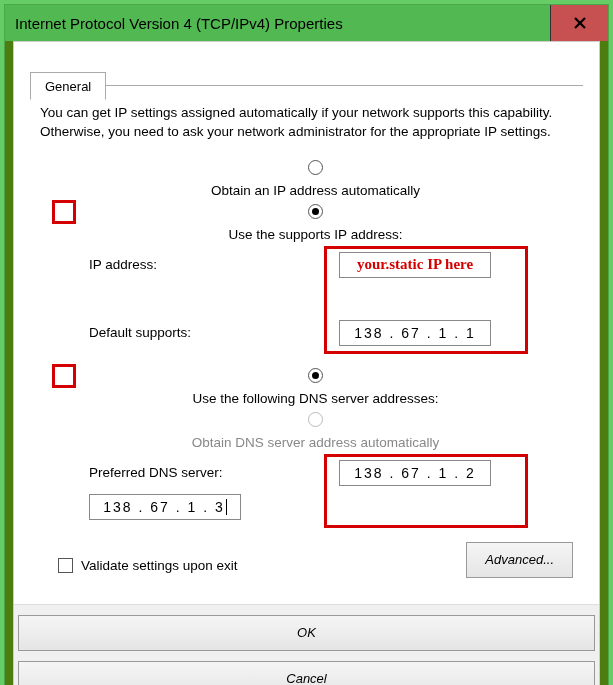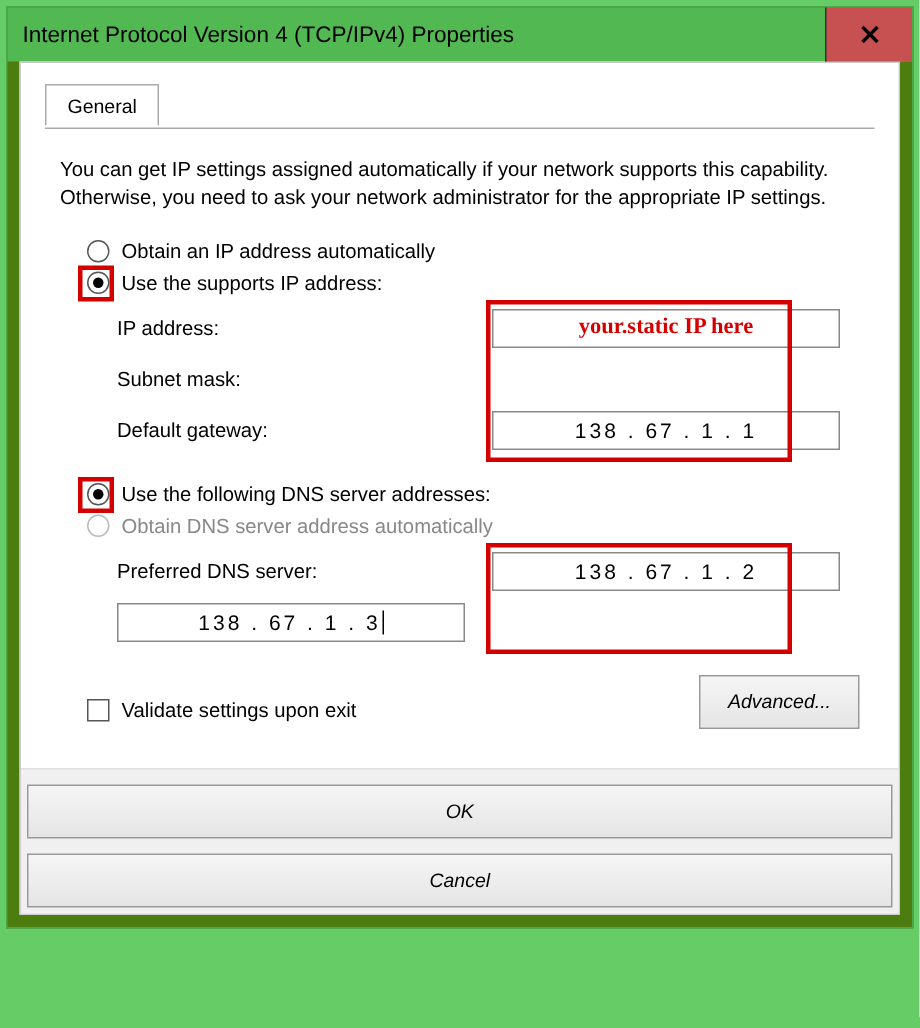--- a/index.html
+++ b/index.html
@@ -4,34 +4,34 @@
   <style>
     * { box-sizing: border-box; font-family: "Segoe UI", Tahoma, sans-serif; }
     body { margin: 0; background: #66cc66; padding: 4px; width: 613px; height: 685px; }
     .window { background: #4d7c0f; border: 1px solid #4aa84a; }
     .titlebar { height: 36px; display: flex; align-items: center; padding: 0 0 0 10px; background: #52b852; }
     .titlebar-title { font-size: 15px; color: #000; flex: 1; }
     .close-btn { width: 58px; height: 36px; background: #c75050; display: flex; align-items: center; justify-content: center; cursor: pointer; border-left: 1px solid #333; }
     .close-btn svg { width: 14px; height: 14px; }
     .client { background: #fff; margin: 0 8px 8px 8px; border: 1px solid #ccc; padding: 14px 16px 14px 16px; }
     .tabs { position: relative; height: 30px; margin-bottom: 0; }
-    .tab { position: absolute; top: 0; left: 0; padding: 6px 14px 5px 14px; border: 1px solid #aaa; border-bottom: 1px solid #fff; background: #fff; font-size: 13px; z-index: 2; }
+    .tab { position: absolute; top: 16px; left: 0; padding: 6px 14px 5px 14px; border: 1px solid #aaa; border-bottom: 1px solid #fff; background: #fff; font-size: 13px; z-index: 2; }
     .tab-line { position: absolute; bottom: 0; left: 0; right: 0; border-bottom: 1px solid #aaa; z-index: 1; }
     .body { padding: 18px 10px 10px 10px; }
     .desc { font-size: 13.5px; color: #000; line-height: 1.4; margin-bottom: 18px; }
-    .radio-row { display: flex; align-items: center; gap: 8px; font-size: 13.5px; margin: 6px 0 6px 18px; position: relative; }
+    .radio-row { display: flex; align-items: center; gap: 8px; font-size: 13.5px; margin: 6px 0 6px 18px; position: relative; flex-direction: column; }
     .radio { width: 15px; height: 15px; border: 1px solid #555; border-radius: 50%; display: flex; align-items: center; justify-content: center; background: #fff; }
     .radio.checked::after { content: ""; width: 7px; height: 7px; border-radius: 50%; background: #000; }
     .radio.disabled { border-color: #bbb; }
     .radio-label.disabled { color: #888; }
     .hl { position: absolute; border: 3px solid #d40000; pointer-events: none; }
     .field-group { margin: 4px 0 18px 38px; position: relative; }
-    .field-row { display: flex; align-items: center; height: 34px; font-size: 13.5px; }
+    .field-row { display: flex; align-items: center; height: 34px; font-size: 13.5px; margin-left: 11px; }
     .field-label { width: 250px; }
-    .ip-box { width: 232px; height: 26px; border: 1px solid #888; background: #fff; display: flex; align-items: center; justify-content: center; font-size: 14px; letter-spacing: 2px; text-align: center; }
+    .ip-box { width: 152px; height: 26px; border: 1px solid #888; background: #fff; display: flex; align-items: center; justify-content: center; font-size: 14px; letter-spacing: 2px; text-align: center; }
     .ip-box.placeholder { color: #d40000; font-weight: bold; font-family: "Times New Roman", serif; letter-spacing: 0; font-size: 15px; }
     .check-row { display: flex; align-items: center; gap: 8px; font-size: 13.5px; margin: 16px 0 0 18px; }
     .checkbox { width: 15px; height: 15px; border: 1px solid #555; background: #fff; }
     .adv-row { display: flex; justify-content: flex-end; margin-top: -6px; }
     .btn { height: 36px; padding: 0 18px; font-size: 13px; background: linear-gradient(#f5f5f5,#e5e5e5); border: 1px solid #999; cursor: pointer; display: flex; align-items: center; font-style: italic; }
     .bottom-buttons { display: flex; justify-content: flex-end; gap: 10px; padding: 10px 4px 4px 4px; background: #f0f0f0; border-top: 1px solid #ddd; margin: 16px -16px -14px -16px; flex-direction: column; }
     .bottom-buttons .btn { min-width: 92px; justify-content: center; }
     .cursor { display: inline-block; width: 1px; height: 16px; background: #000; vertical-align: middle; margin-left: 1px; }
   </style>
 </head>
@@ -67,24 +67,23 @@
         <span>Use the supports IP address:</span>
       </div>
 
       <div class="field-group">
         <div class="hl" style="left:246px; top:-2px; width:204px; height:108px;"></div>
         <div class="field-row">
           <div class="field-label">IP address:</div>
           <div class="ip-box placeholder">your.static IP here</div>
         </div>
         <div class="field-row">
-          <div class="field-label">Subnet mask:</div>
         </div>
         <div class="field-row">
-          <div class="field-label">Default gateway:</div>
+          <div class="field-label">Default supports:</div>
           <div class="ip-box">138 .  67  .   1   .   1</div>
         </div>
       </div>
 
       <div class="radio-row" style="position:relative;">
         <div class="hl" style="left:-6px; top:-4px; width:24px; height:24px;"></div>
         <div class="radio checked"></div>
         <span>Use the following DNS server addresses:</span>
       </div>
       <div class="radio-row">

